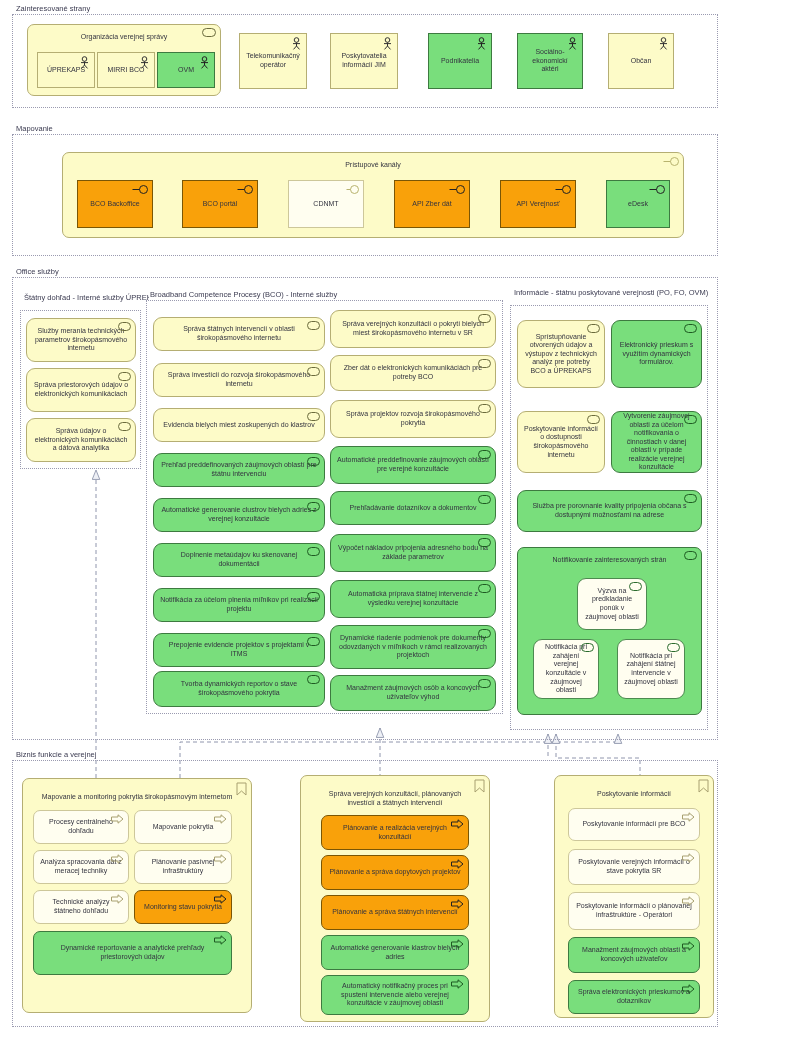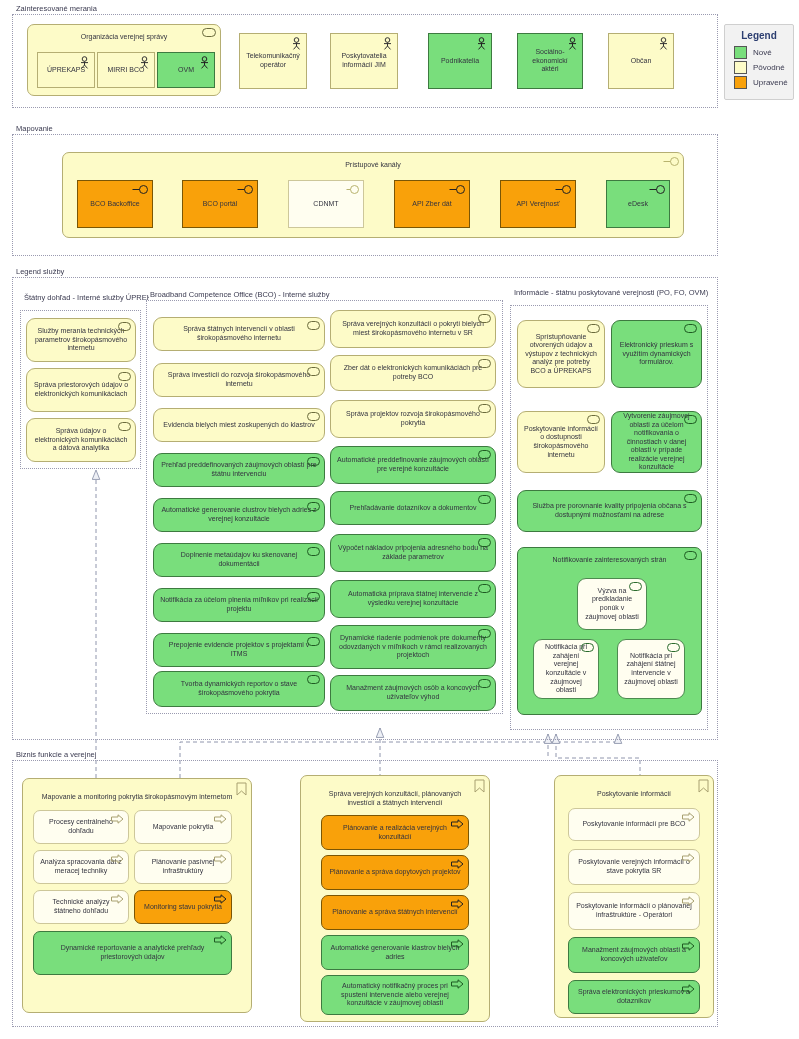--- a/index.html
+++ b/index.html
@@ -127,38 +127,23 @@
 
       <path d="M548,756 L548,734" marker-end="url(#realTri)"></path>
     </g>
 
     <g stroke="#7a7f96" stroke-width="1" fill="none">
       <path d="M592,640 L600,620" marker-end="url(#realTri)"></path>
       <path d="M632,640 L624,620" marker-end="url(#realTri)"></path>
     </g>
   </svg>
 
-  <div id="legend" style="left:724px; top:24px; width:70px; height:76px;">
-    <div class="legend-title">Legend</div>
-    <div class="legend-row">
-      <span class="legend-swatch" style="background:#79de7c;"></span>
-      <span>Nové</span>
-    </div>
-    <div class="legend-row">
-      <span class="legend-swatch" style="background:#fdfbc8;"></span>
-      <span>Pôvodné</span>
-    </div>
-    <div class="legend-row">
-      <span class="legend-swatch" style="background:#f9a10a;"></span>
-      <span>Upravené</span>
-    </div>
-  </div>
 
   <div class="frame" style="left:12px; top:14px; width:706px; height:94px;">
-    <span class="frame-tab">Zainteresované merania</span>
+    <span class="frame-tab">Zainteresované strany</span>
   </div>
 
   <div class="el fill-orig grp sq" style="left:27px; top:24px; width:194px; height:72px;">
     <div class="grp-title">Organizácia verejnej správy</div>
     <span class="badge">
       <svg width="14" height="9">
           <rect x="0.5" y="0.5" width="13" height="8" rx="4" fill="none" stroke="#6b6b3c" stroke-width="1"></rect>
         </svg>
     </span>
   </div>
@@ -299,21 +284,21 @@
     <span class="lbl">eDesk</span>
     <span class="badge">
       <svg width="16" height="11">
           <circle cx="11.5" cy="5.5" r="4" fill="none" stroke="#222" stroke-width="1"></circle>
           <path d="M0.5,5.5 L7.5,5.5" stroke="#222" stroke-width="1"></path>
         </svg>
     </span>
   </div>
 
   <div class="frame" style="left:12px; top:277px; width:706px; height:463px;">
-    <span class="frame-tab">Legend služby</span>
+    <span class="frame-tab">Office služby</span>
   </div>
 
   <div class="frame two-line" style="left:20px; top:310px; width:121px; height:159px;">
     <span class="frame-tab">Štátny dohľad - Interné služby ÚPREKAPS</span>
   </div>
   <div class="el fill-orig svc" style="left:26px; top:318px; width:110px; height:44px;">
     <span class="lbl">Služby merania technických parametrov širokopásmového internetu</span>
     <span class="badge">
       <svg width="13" height="9">
           <rect x="0.5" y="0.5" width="12" height="8" rx="4" fill="none" stroke="#6b6b3c" stroke-width="1"></rect>
@@ -331,21 +316,21 @@
   <div class="el fill-orig svc" style="left:26px; top:418px; width:110px; height:44px;">
     <span class="lbl">Správa údajov o elektronických komunikáciách a dátová analytika</span>
     <span class="badge">
       <svg width="13" height="9">
           <rect x="0.5" y="0.5" width="12" height="8" rx="4" fill="none" stroke="#6b6b3c" stroke-width="1"></rect>
         </svg>
     </span>
   </div>
 
   <div class="frame" style="left:146px; top:300px; width:357px; height:414px;">
-    <span class="frame-tab">Broadband Competence Office (BCO) - Interné služby</span>
+    <span class="frame-tab">Broadband Competence Procesy (BCO) - Interné služby</span>
   </div>
 
   <div class="el fill-orig svc" style="left:153px; top:317px; width:172px; height:34px;">
     <span class="lbl">Správa štátnych intervencií v oblasti širokopásmového internetu</span>
     <span class="badge">
         <svg width="13" height="9">
           <rect x="0.5" y="0.5" width="12" height="8" rx="4" fill="none" stroke="#6b6b3c" stroke-width="1"></rect>
         </svg>
       </span>
   </div>

